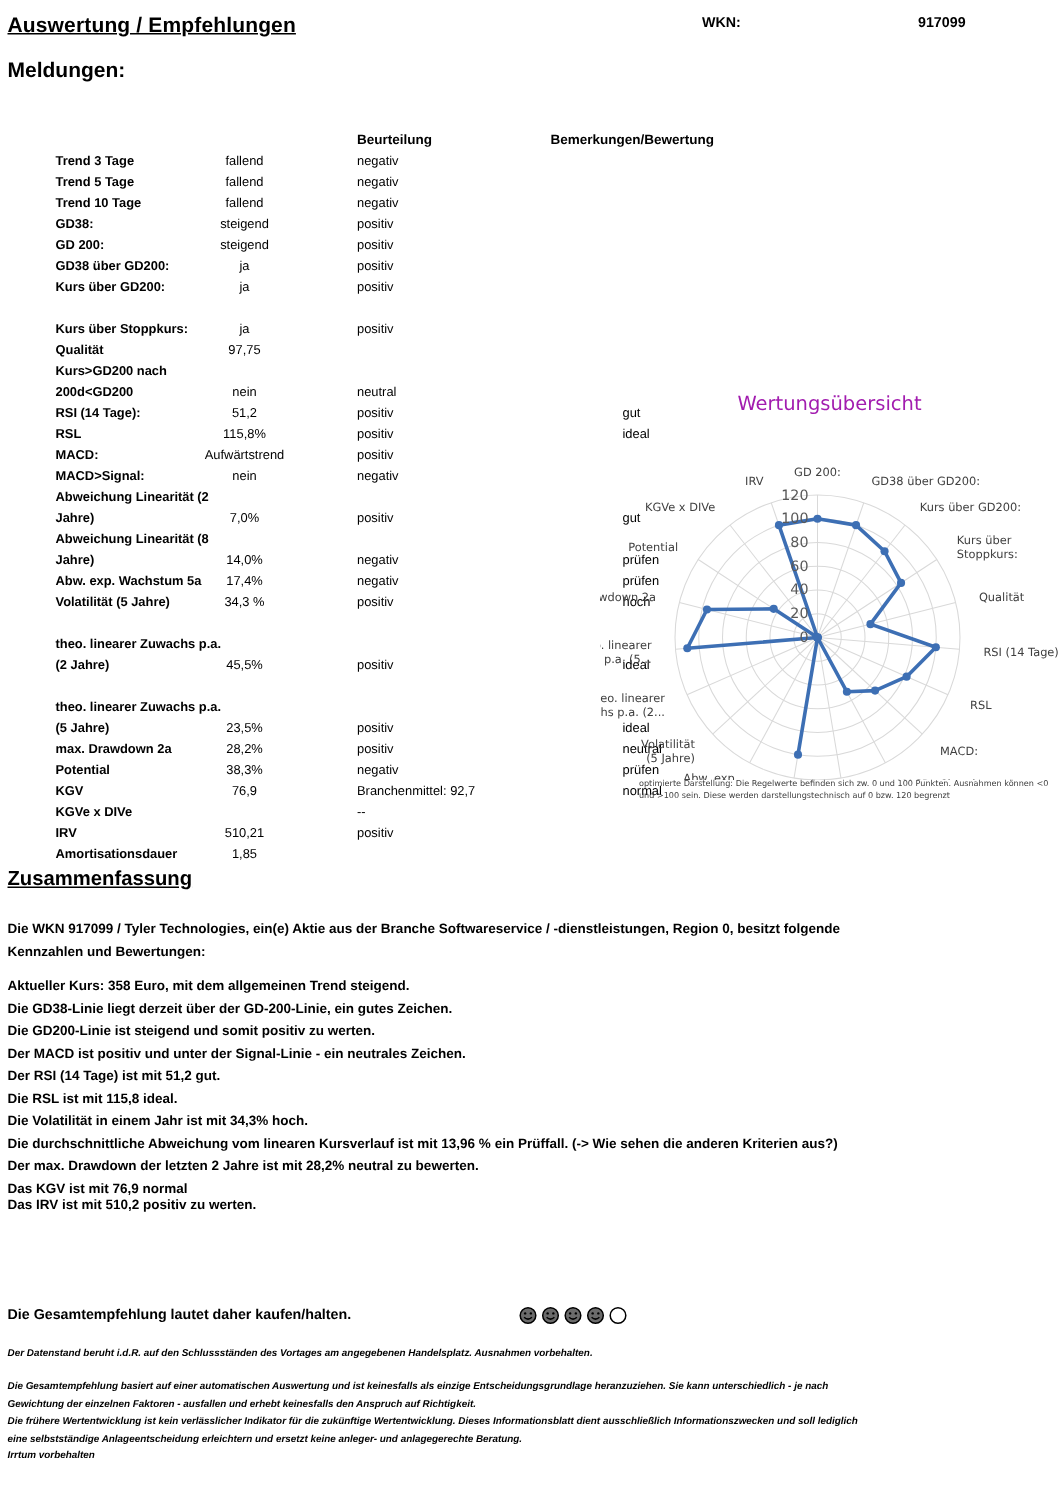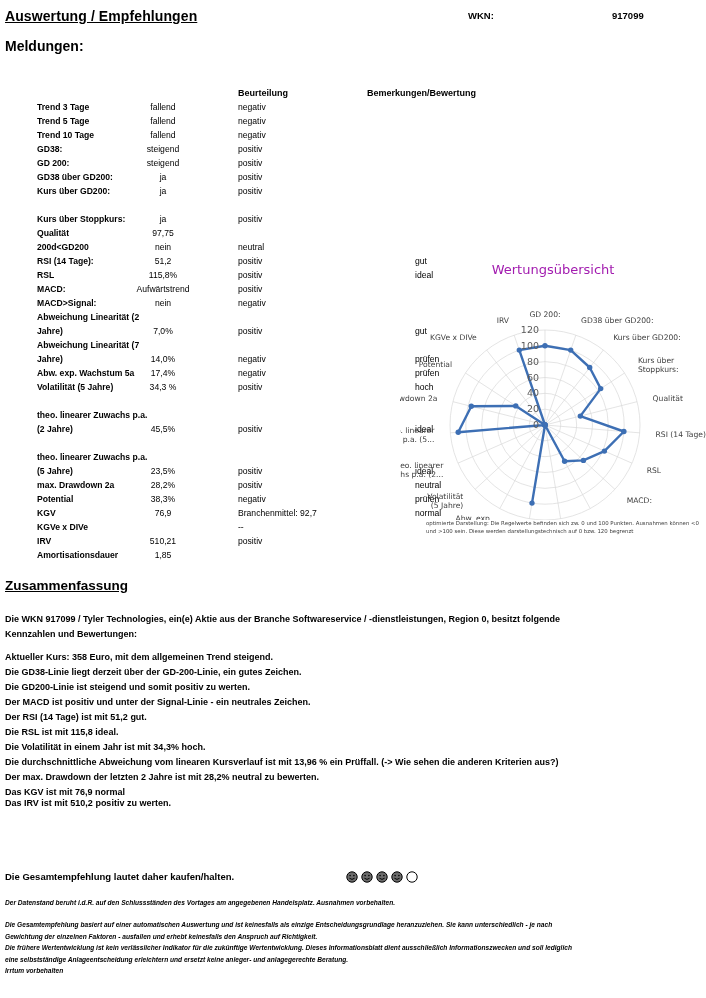--- a/index.html
+++ b/index.html
@@ -134,20 +134,26 @@
           <div class="c-beurt">positiv</div>
           <div class="c-bemerk"></div>
         </div>
         <div class="row">
           <div class="c-label">Qualität</div>
           <div class="c-value">97,75</div>
           <div class="c-beurt"></div>
           <div class="c-bemerk"></div>
         </div>
         <div class="row">
+          <div class="c-label">Kurs&gt;GD200 nach</div>
+          <div class="c-value"></div>
+          <div class="c-beurt"></div>
+          <div class="c-bemerk"></div>
+        </div>
+        <div class="row">
           <div class="c-label">200d&lt;GD200</div>
           <div class="c-value">nein</div>
           <div class="c-beurt">neutral</div>
           <div class="c-bemerk"></div>
         </div>
         <div class="row">
           <div class="c-label">RSI (14 Tage):</div>
           <div class="c-value">51,2</div>
           <div class="c-beurt">positiv</div>
           <div class="c-bemerk">gut</div>
@@ -176,21 +182,21 @@
           <div class="c-beurt"></div>
           <div class="c-bemerk"></div>
         </div>
         <div class="row">
           <div class="c-label">Jahre)</div>
           <div class="c-value">7,0%</div>
           <div class="c-beurt">positiv</div>
           <div class="c-bemerk">gut</div>
         </div>
         <div class="row">
-          <div class="c-label">Abweichung Linearität (7</div>
+          <div class="c-label">Abweichung Linearität (8</div>
           <div class="c-value"></div>
           <div class="c-beurt"></div>
           <div class="c-bemerk"></div>
         </div>
         <div class="row">
           <div class="c-label">Jahre)</div>
           <div class="c-value">14,0%</div>
           <div class="c-beurt">negativ</div>
           <div class="c-bemerk">prüfen</div>
         </div>

